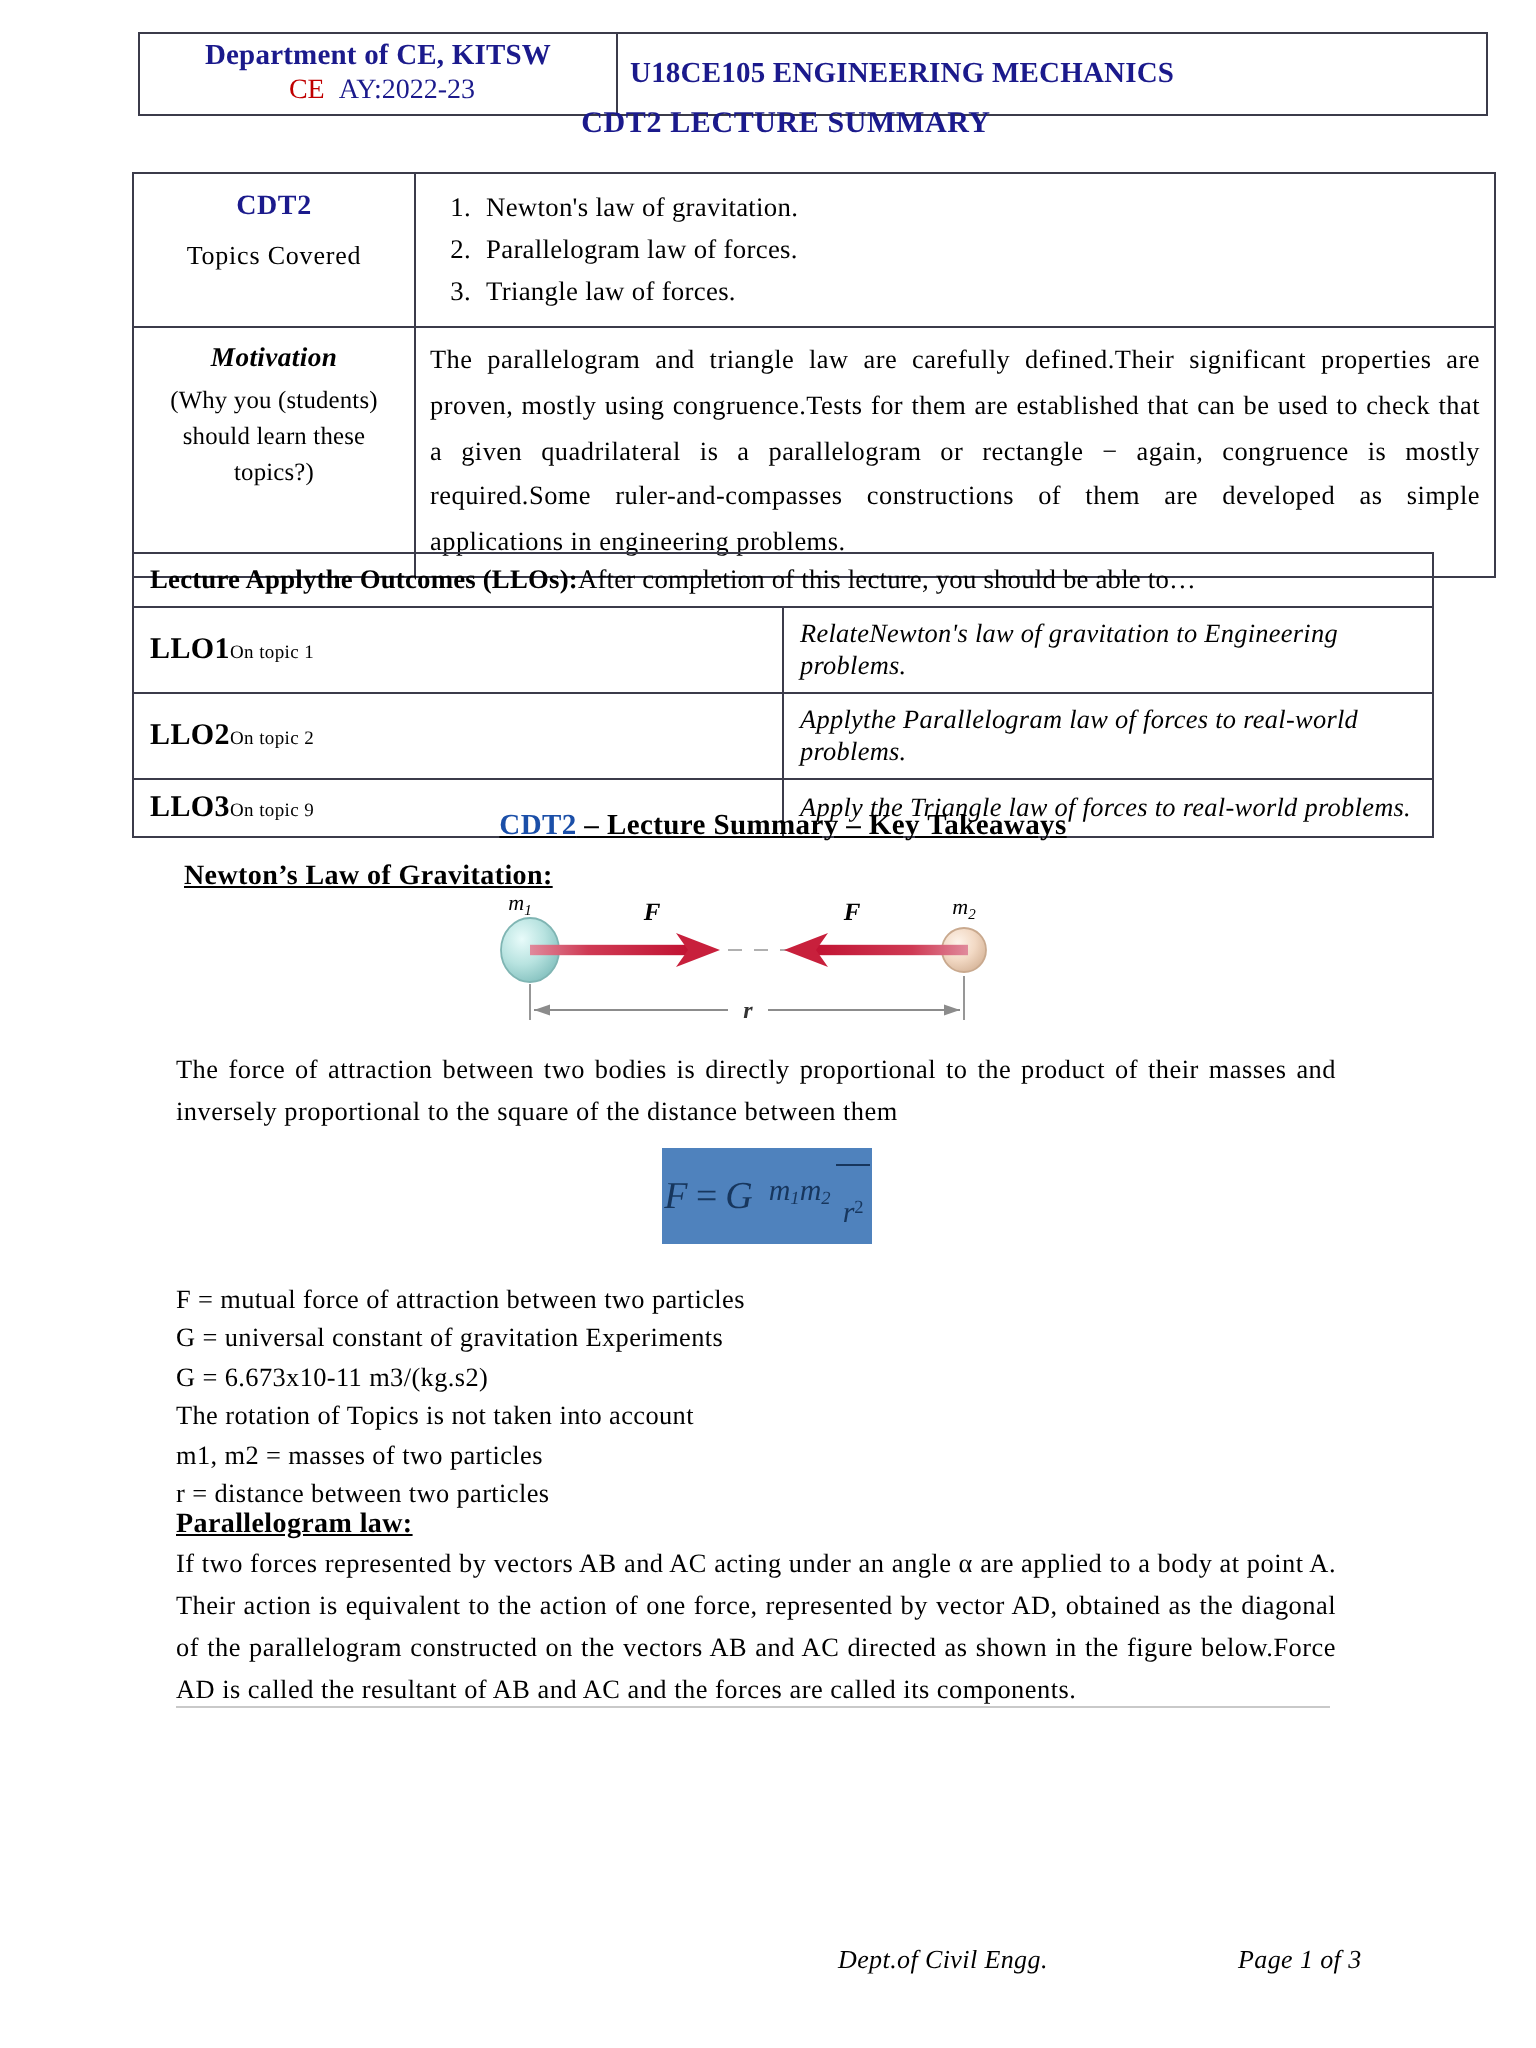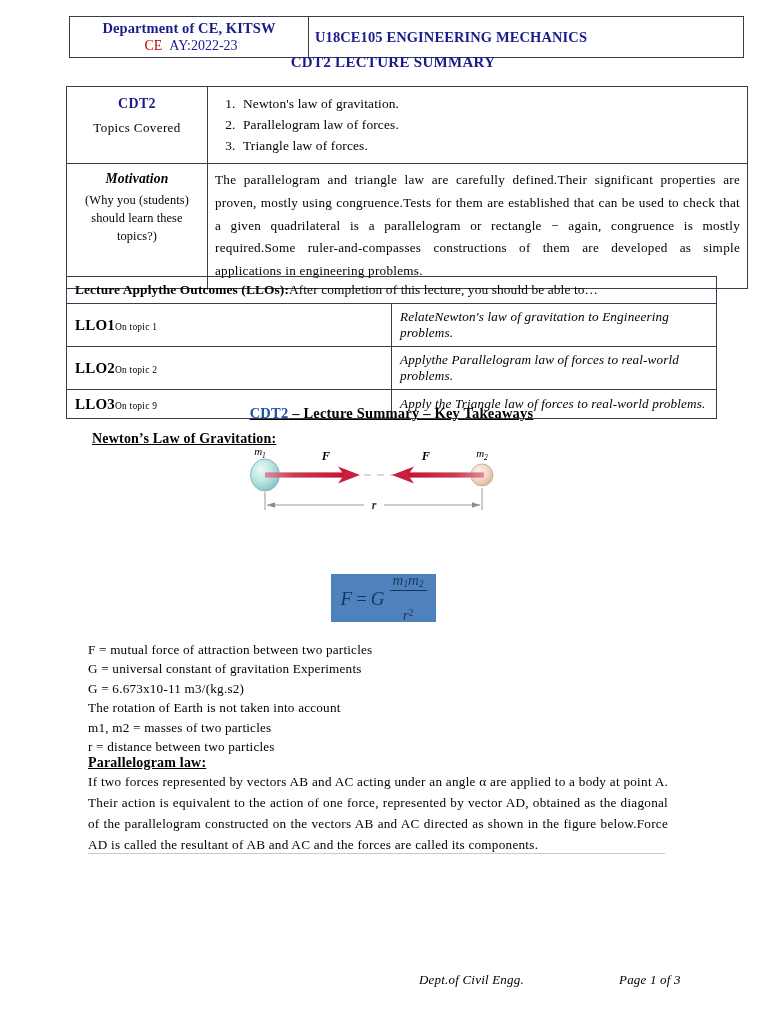--- a/index.html
+++ b/index.html
@@ -227,21 +227,21 @@
     font-style: italic;
     font-size: 19px;
     color: #17365d;
     display: flex;
     align-items: center;
     gap: 3px;
     line-height: 1;
   }
   .frac {
     display: inline-flex;
-    flex-direction: column;
+    flex-direction: row;
     align-items: center;
     font-size: 15px;
     margin-left: 2px;
   }
   .frac .num { padding: 0 3px 1px 3px; }
   .frac .den {
     border-top: 1.3px solid #17365d;
     padding: 17px 3px 0 3px;
     width: 100%;
     text-align: center;
@@ -415,38 +415,39 @@
       <line x1="27" y1="48" x2="27" y2="66"></line>
       <line x1="244" y1="44" x2="244" y2="66"></line>
       <line x1="29" y1="61" x2="126" y2="61"></line>
       <line x1="146" y1="61" x2="242" y2="61"></line>
       <polygon points="29,61 37,58.2 37,63.8" fill="#8c8c8c" stroke="none"></polygon>
       <polygon points="242,61 234,58.2 234,63.8" fill="#8c8c8c" stroke="none"></polygon>
     </g>
     <text x="136" y="65" font-family="Liberation Serif, serif" font-size="12" font-style="italic" font-weight="bold" text-anchor="middle" stroke="none" fill="#333">r</text>
   </svg>
 
+  <div class="para" style="left:88px; top:524px; width:580px;">The force of attraction between two bodies is directly proportional to the product of their masses and inversely proportional to the square of the distance between them</div>
 
   <div class="formula-box">
     <span class="formula-inner">
       <span>F</span>
       <span>=</span>
       <span>G</span>
       <span class="frac">
         <span class="num"><span>m</span><sub class="sm">1</sub><span>m</span><sub class="sm">2</sub></span>
         <span class="den"><span>r</span><sup class="sm">2</sup></span>
       </span>
     </span>
   </div>
 
   <div class="defs">
     <div>F = mutual force of attraction between two particles</div>
     <div>G = universal constant of gravitation Experiments</div>
     <div>G = 6.673x10-11 m3/(kg.s2)</div>
-    <div>The rotation of Earth is not taken into account</div>
+    <div>The rotation of Topics is not taken into account</div>
     <div>m1, m2 = masses of two particles</div>
     <div>r = distance between two particles</div>
   </div>
 
   <div class="sec-head" style="left:88px; top:755px;text-align:right;">Parallelogram law:</div>
   <div class="para" style="left:88px; top:771px; width:580px;">If two forces represented by vectors AB and AC acting under an angle α are applied to a body at point A. Their action is equivalent to the action of one force, represented by vector AD, obtained as the diagonal of the parallelogram constructed on the vectors AB and AC directed as shown in the figure below.Force AD is called the resultant of AB and AC and the forces are called its components.</div>
 
   <div class="divider"></div>
 
   <div class="footer">

